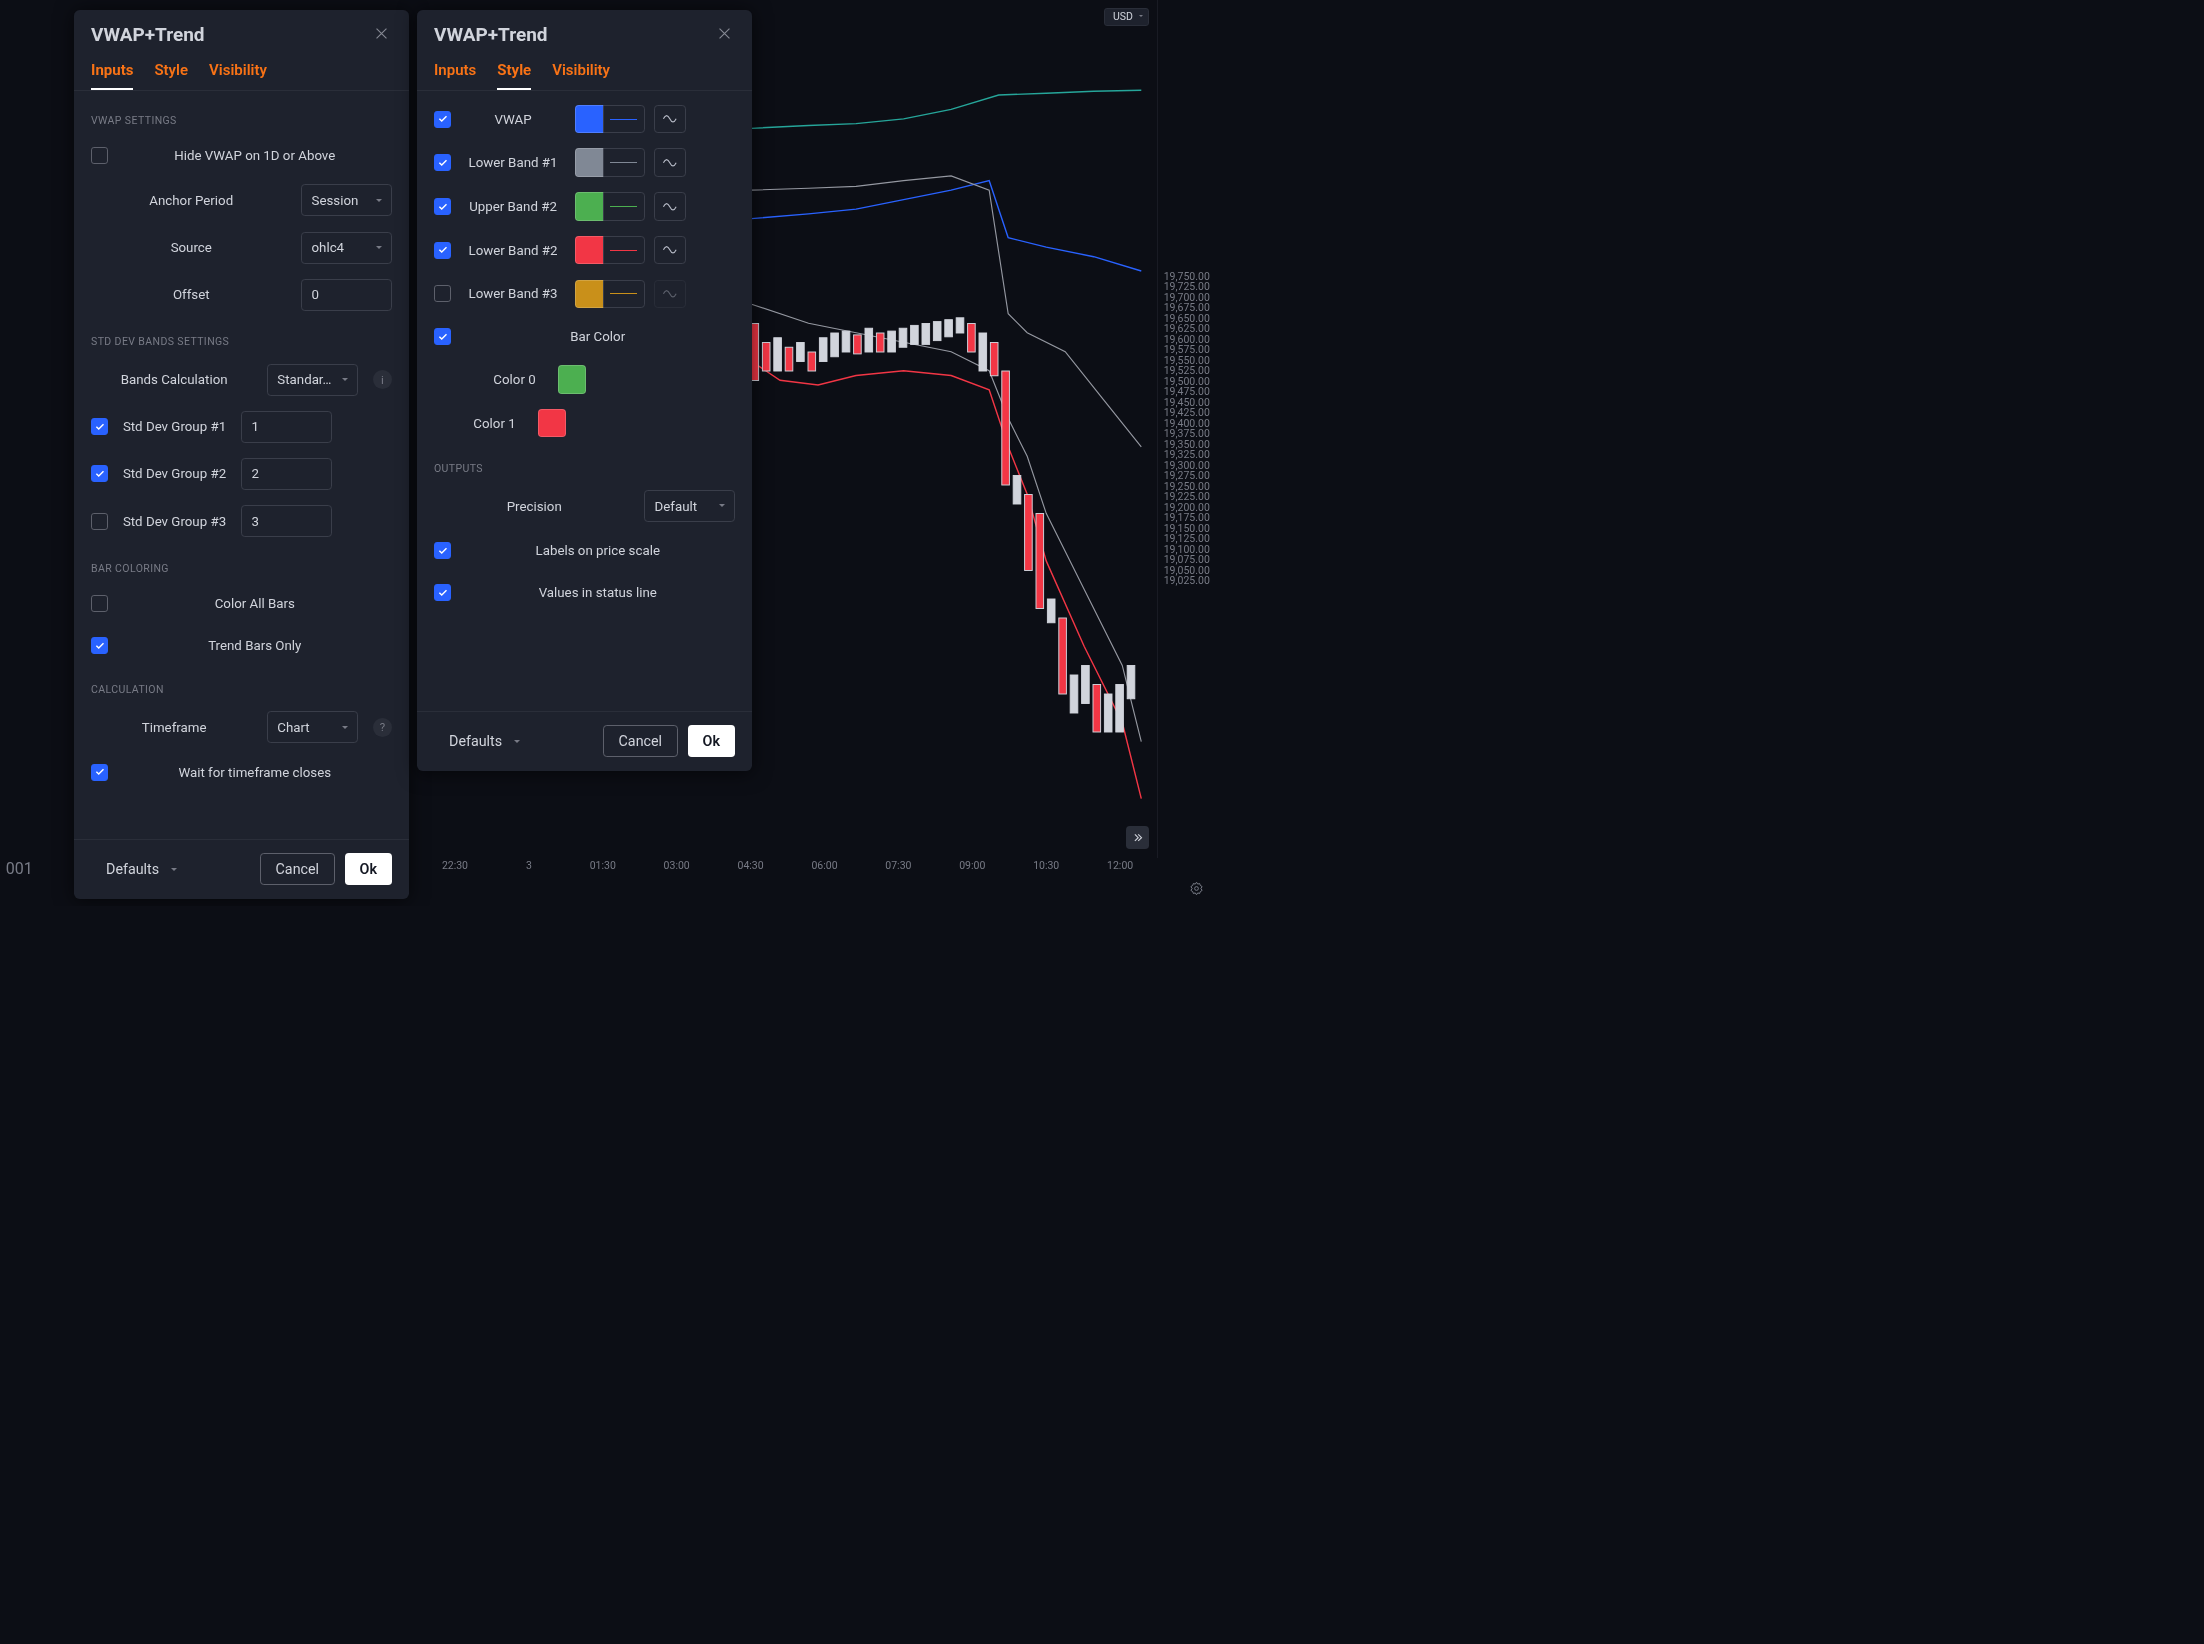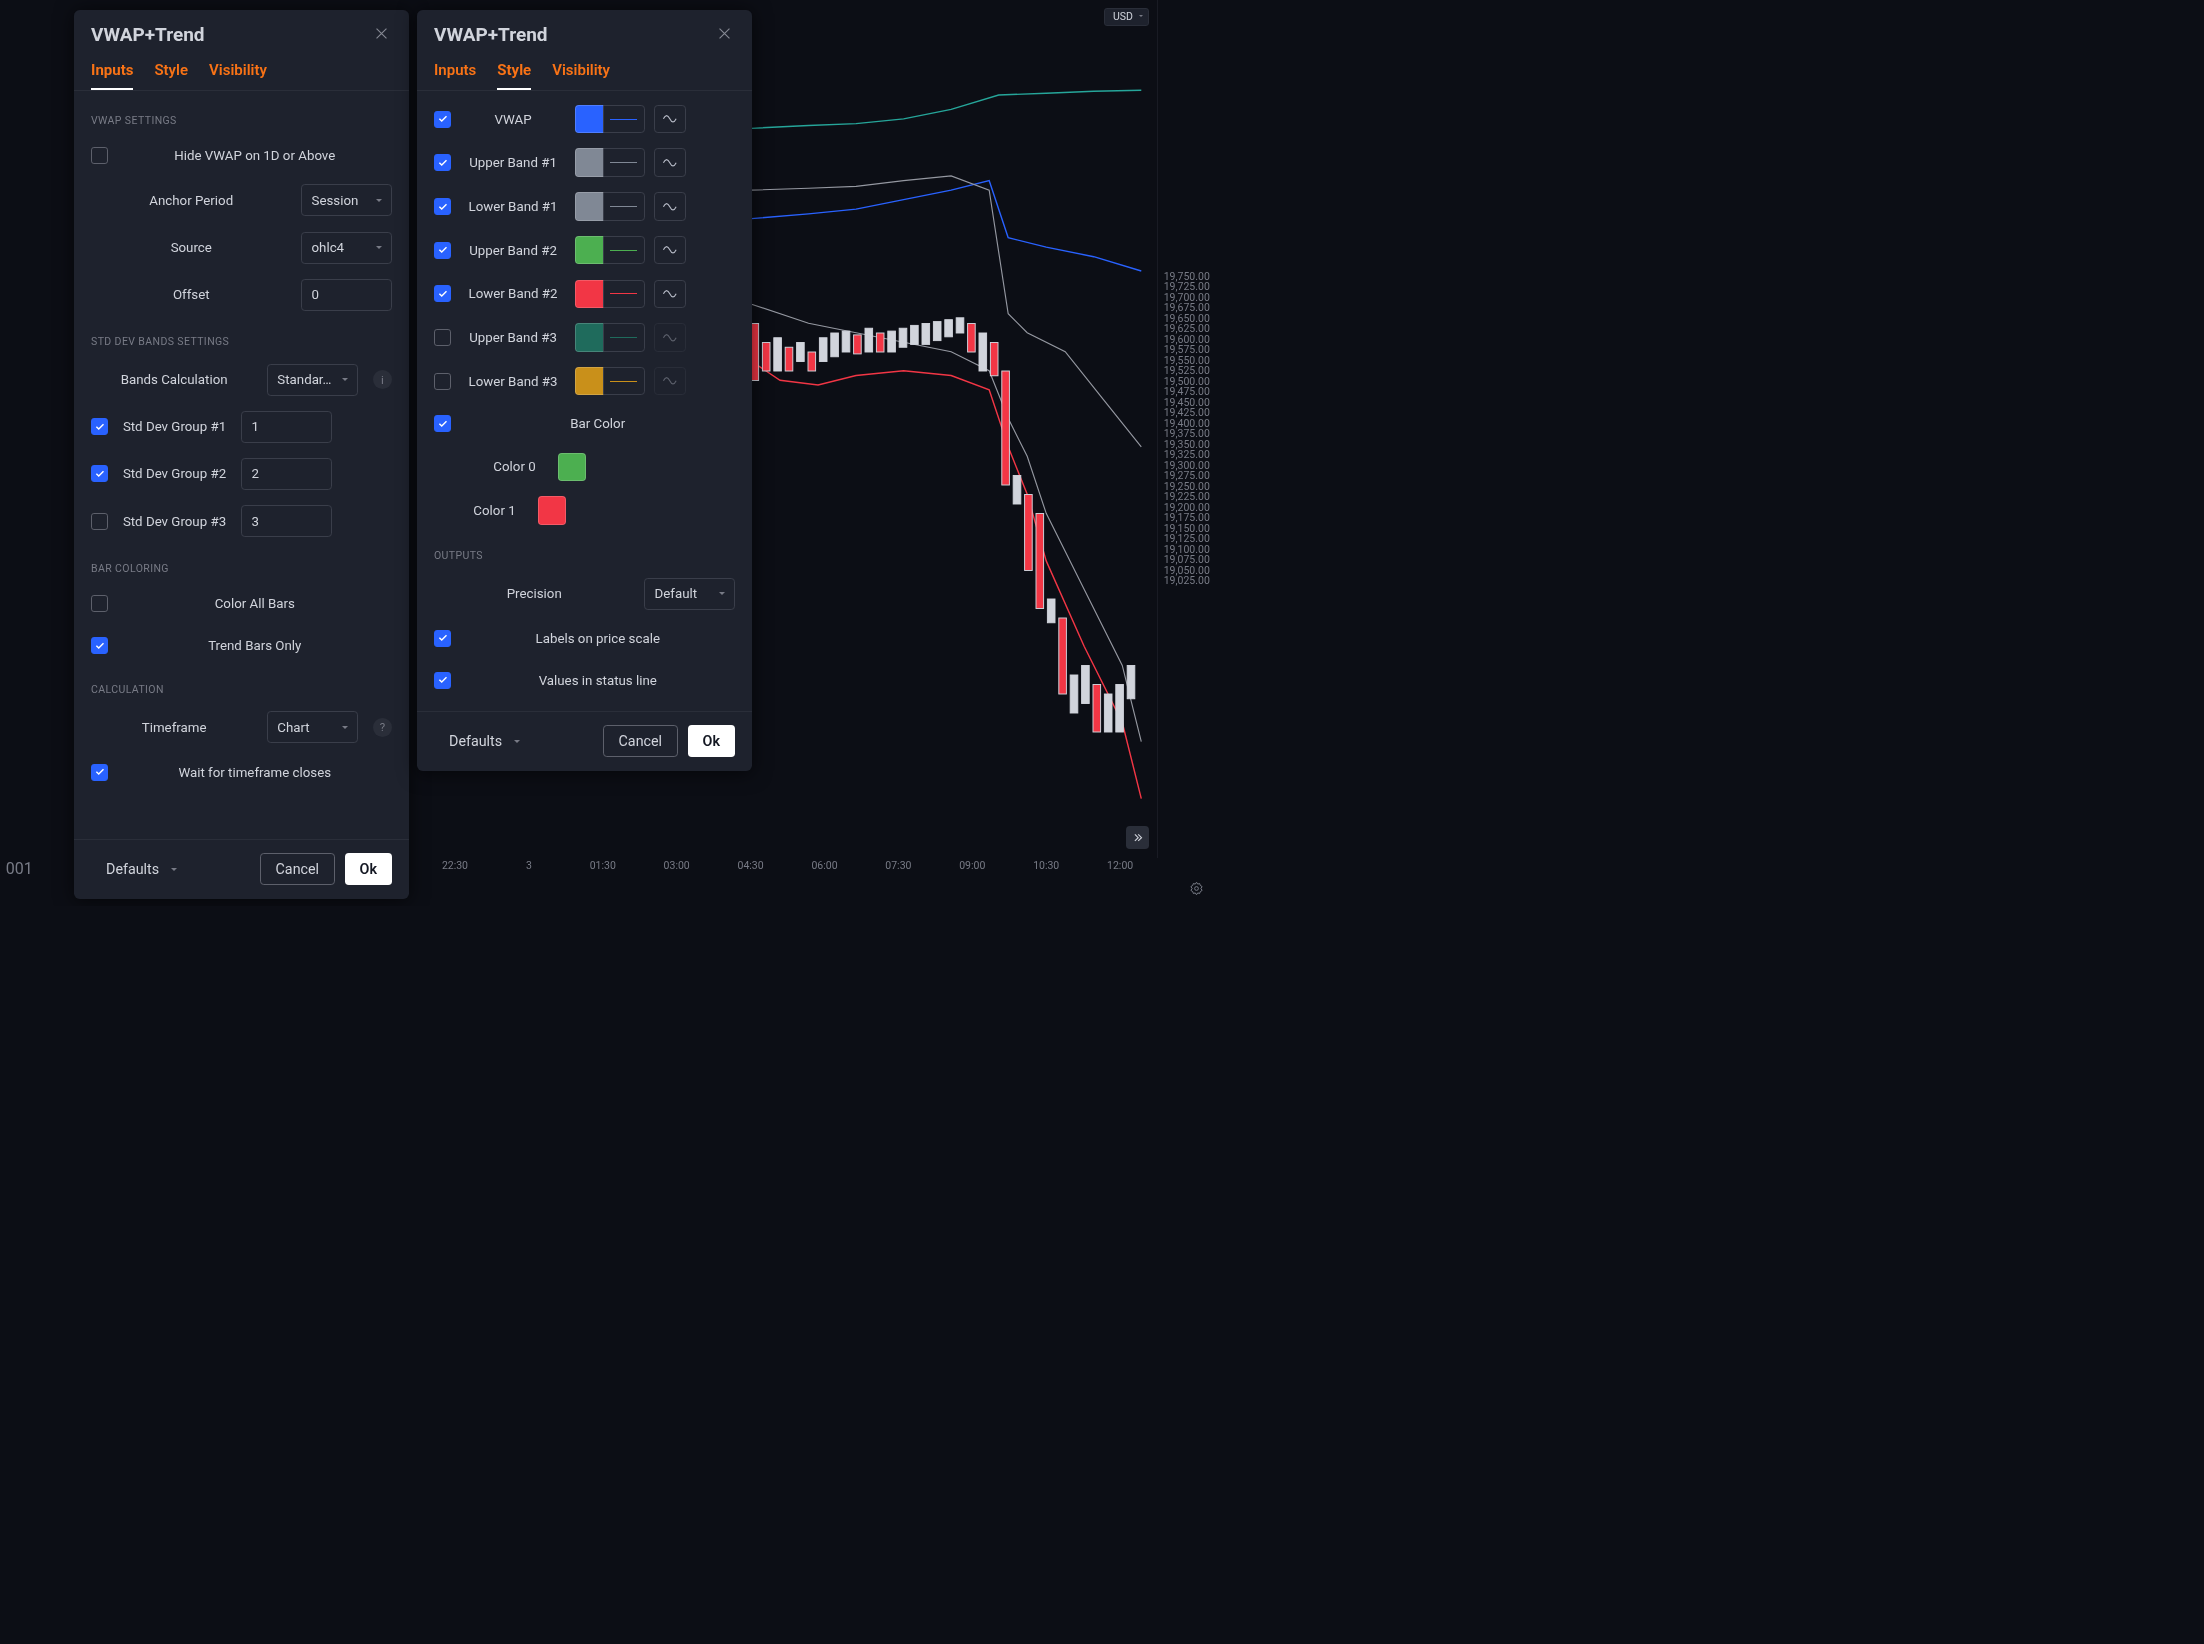--- a/index.html
+++ b/index.html
@@ -372,39 +372,20 @@
               <path d="M2 6c3-6 6-6 9 0s6 6 9 0"></path>
             </svg>
           </div>
         </div>
         <div class="row">
           <div class="chk checked">
             <svg width="11.4" height="11.4" viewBox="0 0 24 24" stroke="#fff" stroke-width="3" fill="none">
               <path d="M5 12l5 5L20 7"></path>
             </svg>
           </div>
-          <div class="label" style="flex:0 0 105px">Upper Band #1</div>
-          <div class="combo">
-            <div class="color-swatch" style="background:#808895"></div>
-            <div class="line-sample">
-              <span style="border-color:#808895"></span>
-            </div>
-          </div>
-          <div class="style-dd">
-            <svg width="17" height="9.5" viewBox="0 0 24 12" stroke="currentColor" stroke-width="1.6" fill="none">
-              <path d="M2 6c3-6 6-6 9 0s6 6 9 0"></path>
-            </svg>
-          </div>
-        </div>
-        <div class="row">
-          <div class="chk checked">
-            <svg width="11.4" height="11.4" viewBox="0 0 24 24" stroke="#fff" stroke-width="3" fill="none">
-              <path d="M5 12l5 5L20 7"></path>
-            </svg>
-          </div>
           <div class="label" style="flex:0 0 105px">Lower Band #1</div>
           <div class="combo">
             <div class="color-swatch" style="background:#808895"></div>
             <div class="line-sample">
               <span style="border-color:#808895"></span>
             </div>
           </div>
           <div class="style-dd">
             <svg width="17" height="9.5" viewBox="0 0 24 12" stroke="currentColor" stroke-width="1.6" fill="none">
               <path d="M2 6c3-6 6-6 9 0s6 6 9 0"></path>
@@ -437,35 +418,20 @@
             </svg>
           </div>
           <div class="label" style="flex:0 0 105px">Lower Band #2</div>
           <div class="combo">
             <div class="color-swatch" style="background:#f23645"></div>
             <div class="line-sample">
               <span style="border-color:#f23645"></span>
             </div>
           </div>
           <div class="style-dd">
-            <svg width="17" height="9.5" viewBox="0 0 24 12" stroke="currentColor" stroke-width="1.6" fill="none">
-              <path d="M2 6c3-6 6-6 9 0s6 6 9 0"></path>
-            </svg>
-          </div>
-        </div>
-        <div class="row">
-          <div class="chk"></div>
-          <div class="label" style="flex:0 0 105px">Upper Band #3</div>
-          <div class="combo">
-            <div class="color-swatch" style="background:#1f6b5c"></div>
-            <div class="line-sample">
-              <span style="border-color:#1f6b5c"></span>
-            </div>
-          </div>
-          <div class="style-dd disabled">
             <svg width="17" height="9.5" viewBox="0 0 24 12" stroke="currentColor" stroke-width="1.6" fill="none">
               <path d="M2 6c3-6 6-6 9 0s6 6 9 0"></path>
             </svg>
           </div>
         </div>
         <div class="row">
           <div class="chk"></div>
           <div class="label" style="flex:0 0 105px">Lower Band #3</div>
           <div class="combo">
             <div class="color-swatch" style="background:#c9901a"></div>

